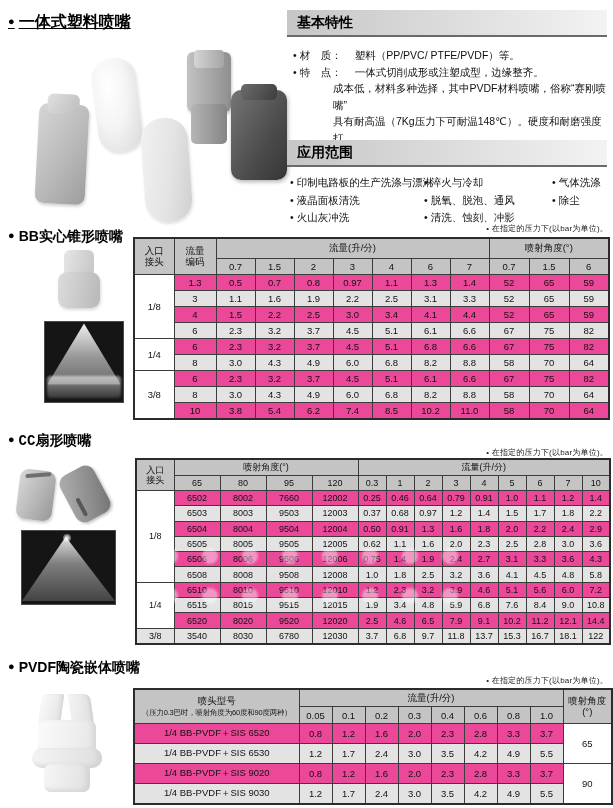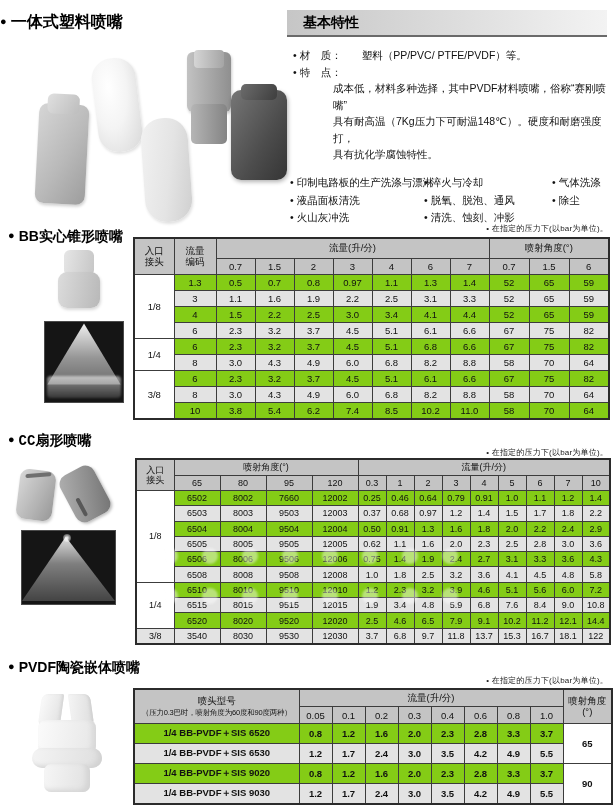--- a/index.html
+++ b/index.html
@@ -1,69 +1,69 @@
 <!DOCTYPE html>
 <html><head>
 <meta charset="utf-8">
 <style>
   html,body{margin:0;padding:0;background:#ffffff;}
   .page{position:relative;width:613px;height:808px;background:#fff;overflow:hidden;
         font-family:"Liberation Sans","DejaVu Sans",sans-serif;color:#111;}
 
   
   .sec-title{position:absolute;font-weight:bold;color:#000;white-space:nowrap;}
-  .t1{left:0;top:12px;font-size:16px;}
+  .t1{left:8px;top:12px;font-size:16px;text-decoration:underline;}
   .t2{left:8px;top:228px;font-size:14px;}
   .t3{left:8px;top:432px;font-size:14px;font-family:Liberation Mono, monospace;}
   .t4{left:8px;top:659px;font-size:14px;}
   .blt{font-size:11px;vertical-align:2px;margin-right:4px;}
 
   
   .hbar{position:absolute;left:287px;width:320px;height:25px;
         background:linear-gradient(90deg,#c6c6c6 0%,#dedede 55%,#f3f3f3 100%);
         border-bottom:2px solid #6a6a6a;}
-  .hbar span{display:inline-block;padding-left:16px;font-size:14px;font-weight:bold;line-height:24px;color:#000;}
+  .hbar span{display:inline-block;padding-left:10px;font-size:14px;font-weight:bold;line-height:24px;color:#000;}
   .hbar.b1{top:10px;}
   .hbar.b2{top:140px;}
 
   
   .basic{position:absolute;left:293px;top:47px;width:318px;font-size:10.5px;line-height:16.5px;}
   .li{display:flex;align-items:flex-start;}
   .blt2{margin-right:3px;}
-  .lab{margin-right:20px;white-space:nowrap;}
+  .lab{margin-right:13px;white-space:nowrap;}
   .li.cont{padding-left:40px;}
   .apps{position:absolute;top:174px;font-size:10.5px;line-height:17.5px;white-space:nowrap;}
   .apps.c1{left:290px;}
   .apps.c2{left:424px;}
   .apps.c3{left:552px;}
 
   
   .note{position:absolute;right:5px;font-size:8px;color:#222;letter-spacing:0.2px;}
   .n1{top:223px;} .n2{top:447px;} .n3{top:675px;}
 
   
   table.tbl{position:absolute;border-collapse:collapse;table-layout:fixed;
-            border:2px solid #2b2b2b;background:#84cc16;}
+            border:2px solid #2b2b2b;background:#ec4899;}
   .tbl th,.tbl td{border:1px solid #3c3c3c;text-align:center;vertical-align:middle;
                   padding:0;font-weight:normal;overflow:hidden;color:#111;}
   .tbl th{background:#c4c4c4;}
   .tbl tr.alt td{background:#e3e3e3;}
   .tbl td.inlet{background:#fff;}
   .pre{white-space:pre-line;line-height:1.15;}
   #bb-table{left:133px;top:237px;font-size:9.5px;}
   #bb-table thead tr:first-child th{height:19px;}
   #bb-table thead tr:last-child th{height:15px;}
   #bb-table tbody td{height:15px;}
   #cc-table{left:135px;top:458px;font-size:9px;}
   #cc-table thead tr:first-child th{height:15px;}
   #cc-table thead tr:last-child th{height:14px;}
   #cc-table tbody td{height:14.3px;}
   #pvdf-table{left:133px;top:688px;font-size:9.5px;}
   #pvdf-table thead th{height:16px;}
-  #pvdf-table tbody td{height:19px;font-weight:bold;}
+  #pvdf-table tbody td{height:19px;}
   .sub{display:block;font-size:7.5px;letter-spacing:-0.2px;}
 
   
   .art{position:absolute;}
   .photo1{left:15px;top:52px;width:265px;height:175px;}
   .nz{position:absolute;}
   .nz1{left:80px;top:6px;width:44px;height:94px;border-radius:20px;transform:rotate(-7deg);
        background:radial-gradient(ellipse at 35% 30%,#ffffff 0%,#f4f4f4 45%,#d7d7d7 100%);
        box-shadow:1px 2px 3px rgba(0,0,0,.12);}
   .nz2{left:22px;top:52px;width:50px;height:100px;border-radius:9px;transform:rotate(3deg);
@@ -153,32 +153,36 @@
   </div>
   <div class="basic" id="basic-list">
       <div class="li">
         <span class="blt2">•</span>
         <span class="lab">材　质：</span>
         <span>塑料（PP/PVC/ PTFE/PVDF）等。</span>
       </div>
       <div class="li">
         <span class="blt2">•</span>
         <span class="lab">特　点：</span>
+        <span>一体式切削成形或注塑成型，边缘整齐。</span>
       </div>
       <div class="li cont">
         <span>成本低，材料多种选择，其中PVDF材料喷嘴，俗称“赛刚喷嘴”</span>
       </div>
       <div class="li cont">
         <span>具有耐高温（7Kg压力下可耐温148℃）。硬度和耐磨强度打，</span>
       </div>
       <div class="li cont">
         <span>具有抗化学腐蚀特性。</span>
       </div>
     </div>
 
+  <div class="hbar b2">
+    <span>应用范围</span>
+  </div>
   <div class="apps c1" id="apps-c1">
       <div class="li">
         <span class="blt2">•</span>
         <span>印制电路板的生产洗涤与漂淋</span>
       </div>
       <div class="li">
         <span class="blt2">•</span>
         <span>液晶面板清洗</span>
       </div>
       <div class="li">
@@ -571,21 +575,21 @@
           <td>9.1</td>
           <td>10.2</td>
           <td>11.2</td>
           <td>12.1</td>
           <td>14.4</td>
         </tr>
         <tr class="alt">
           <td rowspan="1" class="inlet">3/8</td>
           <td>3540</td>
           <td>8030</td>
-          <td>9530</td>
+          <td>6780</td>
           <td>12030</td>
           <td>3.7</td>
           <td>6.8</td>
           <td>9.7</td>
           <td>11.8</td>
           <td>13.7</td>
           <td>15.3</td>
           <td>16.7</td>
           <td>18.1</td>
           <td>122</td>

